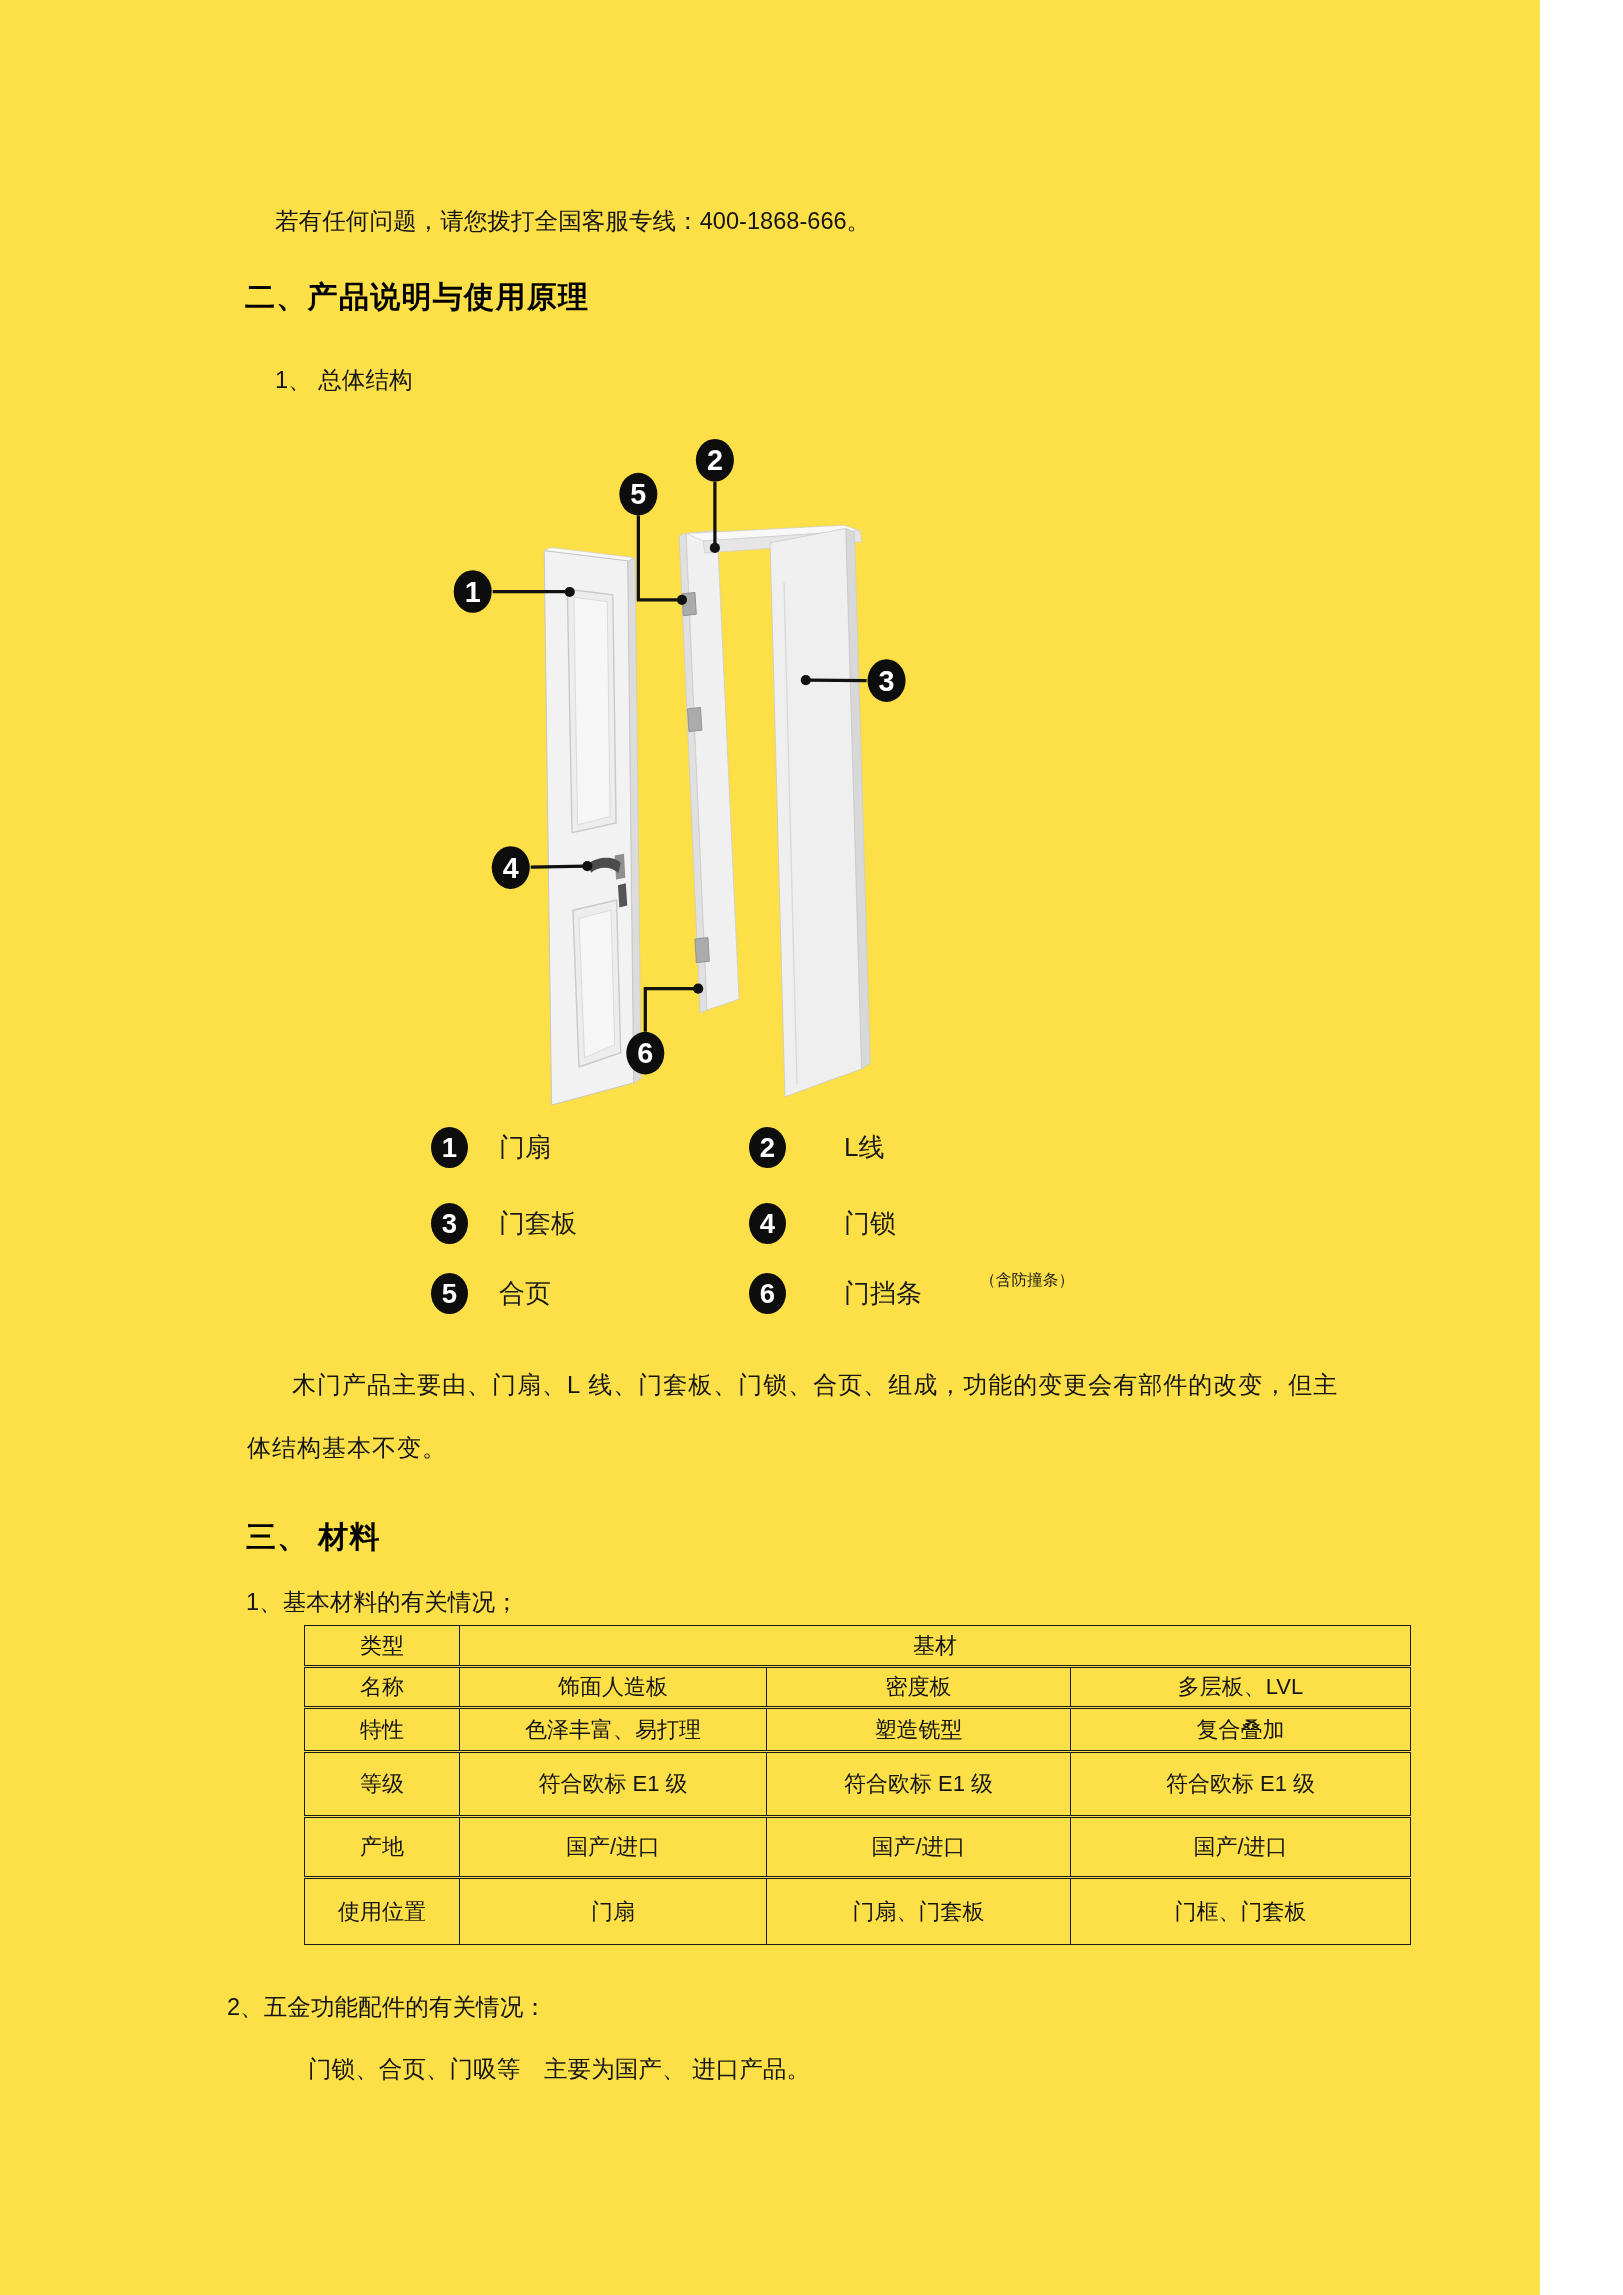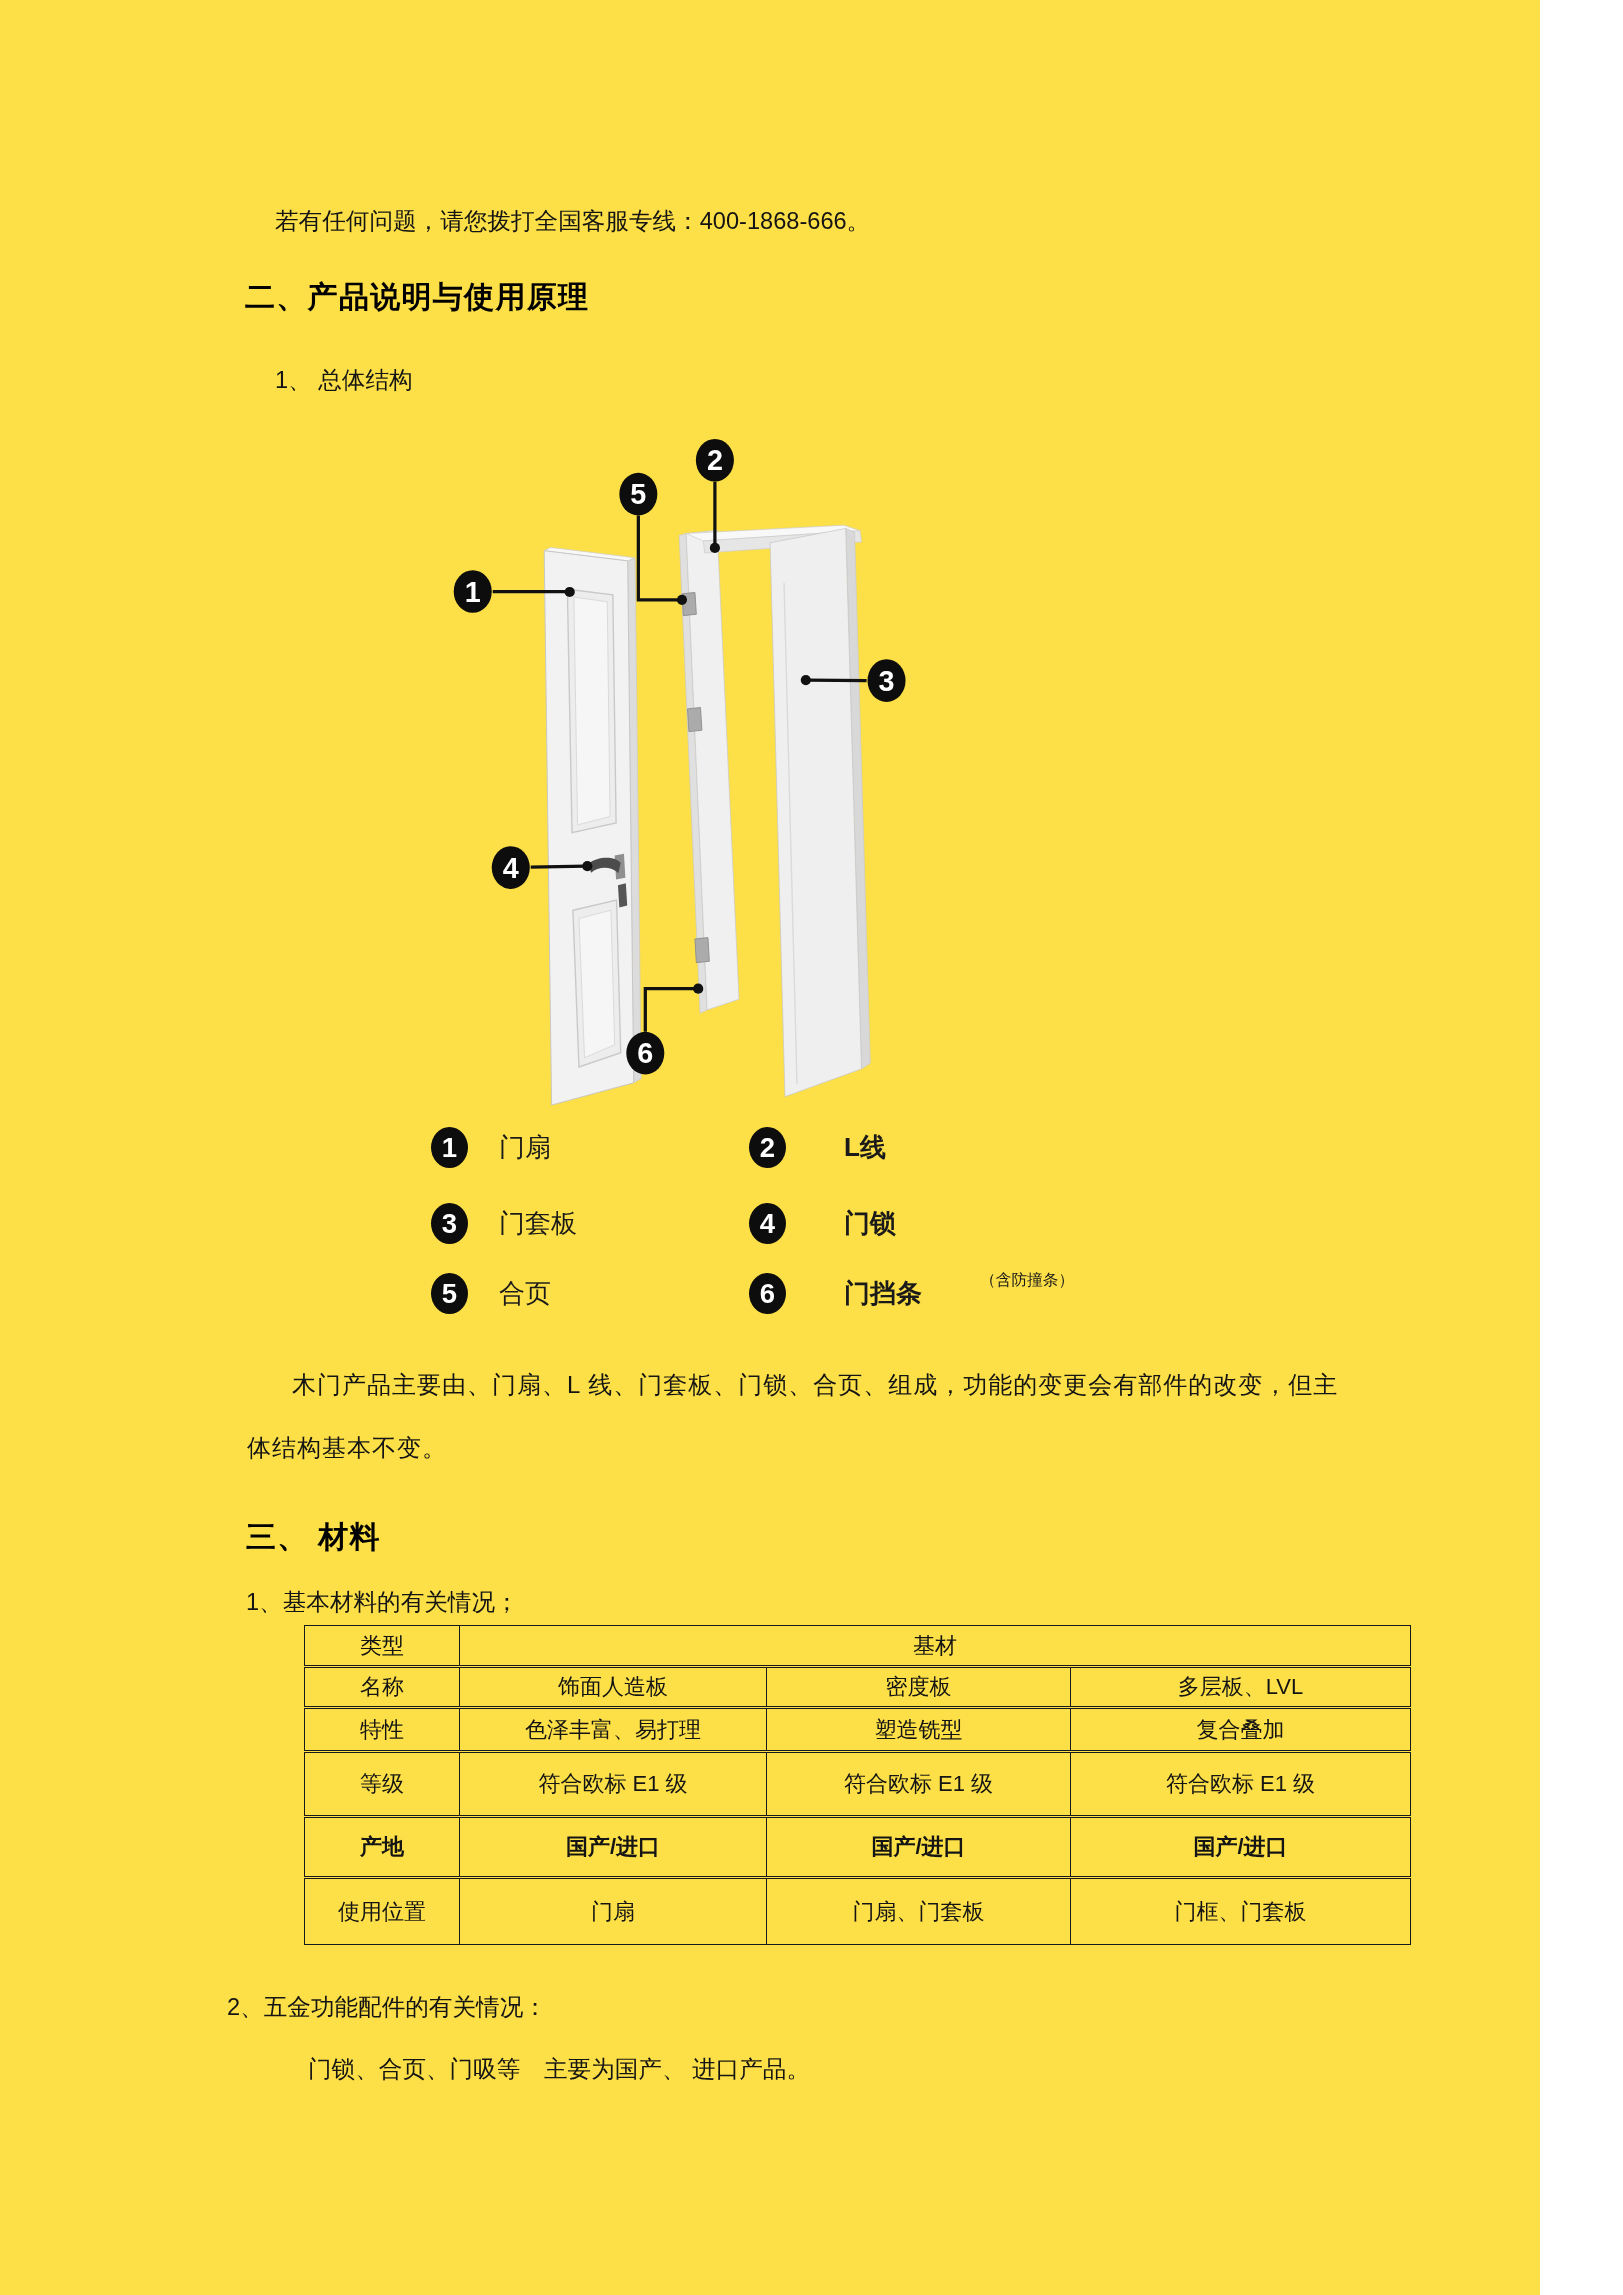--- a/index.html
+++ b/index.html
@@ -20,21 +20,21 @@
   
   .legend-item{position:absolute;display:flex;align-items:flex-start;}
   .legend-badge{
     width:37px;height:41px;border-radius:50%;
     background:#0d0d0d;color:#ffffff;
     display:flex;align-items:center;justify-content:center;
     font-size:27.5px;font-weight:700;flex:0 0 auto;
   }
   .legend-text-col{display:flex;flex-direction:row;}
   .legend-label{font-size:26px;color:#1a1a1a;margin-left:31px;line-height:41px;}
-  .legend-label.wide-gap{margin-left:58px;font-weight:bold;}
+  .legend-label.wide-gap{margin-left:58px;}
   .legend-sub{font-size:15.7px;color:#1a1a1a;margin-left:58px;margin-top:-2.6px;}
 
   
   table.materials{
     border-collapse:collapse;
     table-layout:fixed;
     width:1106px;
     font-size:22px;color:#141414;
   }
   table.materials td{
@@ -214,21 +214,21 @@
       <td>色泽丰富、易打理</td>
       <td>塑造铣型</td>
       <td>复合叠加</td>
     </tr>
     <tr style="height:65px;">
       <td>等级</td>
       <td>符合欧标 E1 级</td>
       <td>符合欧标 E1 级</td>
       <td>符合欧标 E1 级</td>
     </tr>
-    <tr style="height:61px;font-weight:bold;">
+    <tr style="height:61px;">
       <td>产地</td>
       <td>国产/进口</td>
       <td>国产/进口</td>
       <td>国产/进口</td>
     </tr>
     <tr style="height:67px;">
       <td>使用位置</td>
       <td>门扇</td>
       <td>门扇、门套板</td>
       <td>门框、门套板</td>

